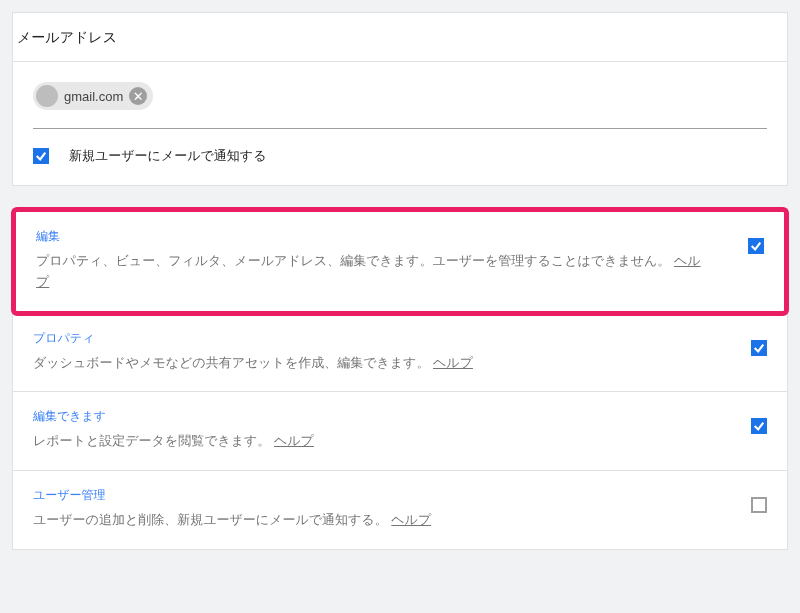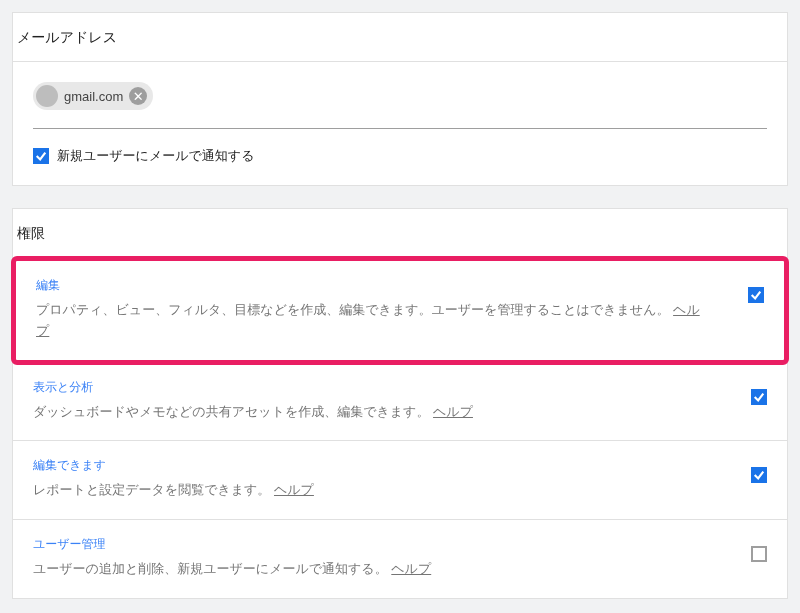--- a/index.html
+++ b/index.html
@@ -57,21 +57,21 @@
     display: inline-flex;
     align-items: center;
     justify-content: center;
     font-size: 13px;
     margin-left: 6px;
     line-height: 1;
   }
   .notify-row {
     display: flex;
     align-items: center;
-    gap: 8px;
+    gap: 20px;
     padding: 18px 20px 20px 20px;
     font-size: 13px;
     color: #212121;
   }
 
   
   .chk {
     width: 16px; height: 16px;
     border: 2px solid #9e9e9e;
     background: #fff;
@@ -138,41 +138,40 @@
     <span class="chk checked">
       <svg viewBox="0 0 14 14">
           <polyline points="2,7 6,11 12,3"></polyline>
         </svg>
     </span>
     <span>新規ユーザーにメールで通知する</span>
   </div>
 </div>
 
 <div class="card">
-  <div class="card-header">権限</div>
   <div class="card-body pad0">
 
     <div class="perm-row highlight">
       <div class="perm-left">
         <div class="perm-title">編集</div>
         <div class="perm-desc">
-          <span>プロパティ、ビュー、フィルタ、目標などを作成、編集できます。ユーザーを管理することはできません。</span>
+          <span>プロパティ、ビュー、フィルタ、メールアドレス、編集できます。ユーザーを管理することはできません。</span>
           <span class="help">ヘルプ</span>
         </div>
       </div>
       <span class="chk checked perm-chk">
         <svg viewBox="0 0 14 14">
             <polyline points="2,7 6,11 12,3"></polyline>
           </svg>
       </span>
     </div>
 
     <div class="perm-row">
       <div class="perm-left">
-        <div class="perm-title">表示と分析</div>
+        <div class="perm-title">プロパティ</div>
         <div class="perm-desc">
           <span>ダッシュボードやメモなどの共有アセットを作成、編集できます。</span>
           <span class="help">ヘルプ</span>
         </div>
       </div>
       <span class="chk checked perm-chk">
         <svg viewBox="0 0 14 14">
             <polyline points="2,7 6,11 12,3"></polyline>
           </svg>
       </span>

